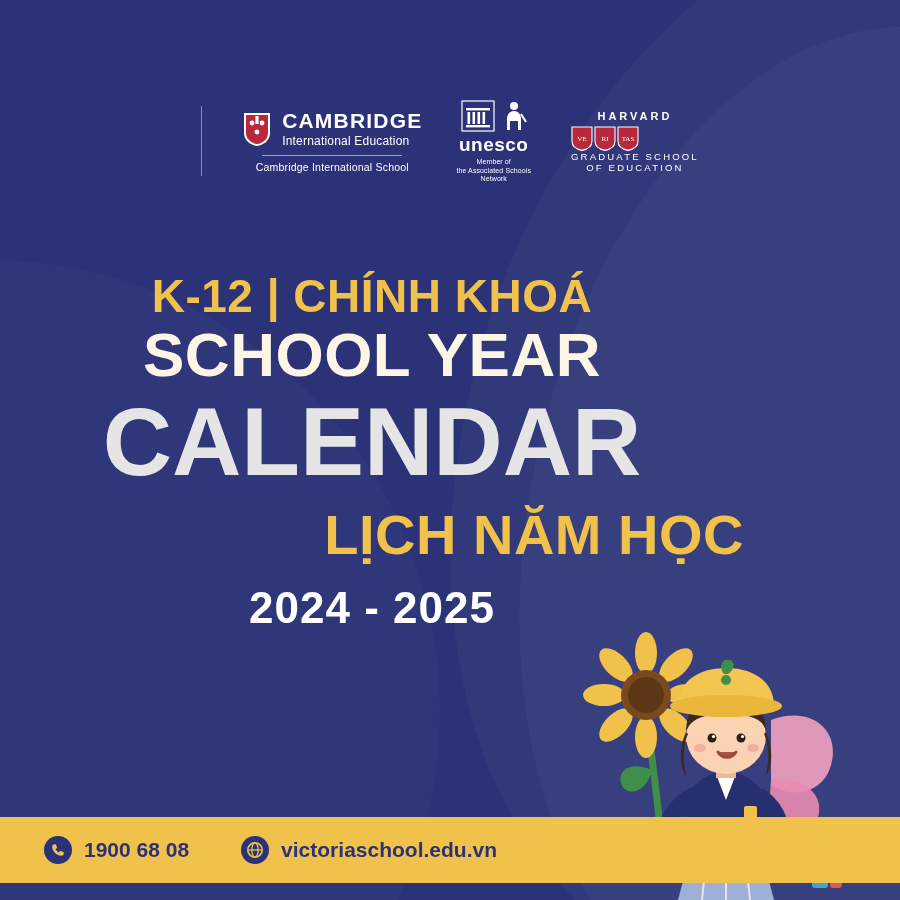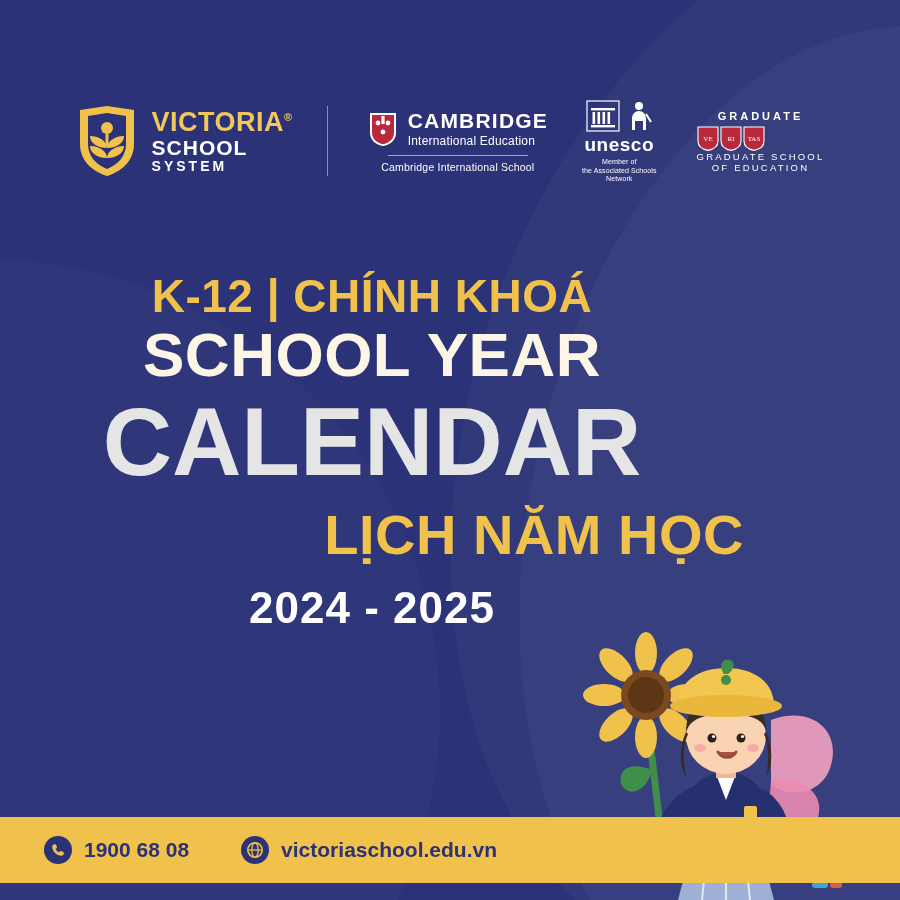--- a/index.html
+++ b/index.html
@@ -295,41 +295,20 @@
 <body>
 
 <div id="poster">
 
   <div class="swoosh swoosh-1"></div>
   <div class="swoosh swoosh-2"></div>
   <div class="swoosh swoosh-3"></div>
 
   <div class="logo-bar">
 
-    <div class="victoria-logo">
-      <div class="shield">
-        <svg width="62" height="74" viewBox="0 0 62 74">
-          <path d="M4 6 L31 2 L58 6 L58 40 C58 58 44 68 31 72 C18 68 4 58 4 40 Z" fill="#f0c14b"></path>
-          <path d="M12 12 L31 9 L50 12 L50 40 C50 53 41 61 31 65 C21 61 12 53 12 40 Z" fill="#2b3277"></path>
-          <circle cx="31" cy="24" r="6" fill="#f0c14b"></circle>
-          <path d="M31 30 L31 42" stroke="#f0c14b" stroke-width="3"></path>
-          <path d="M31 44 C20 44 14 38 14 32 C24 32 31 38 31 44 Z" fill="#f0c14b"></path>
-          <path d="M31 44 C42 44 48 38 48 32 C38 32 31 38 31 44 Z" fill="#f0c14b"></path>
-          <path d="M31 54 C20 54 14 48 14 42 C24 42 31 48 31 54 Z" fill="#f0c14b"></path>
-          <path d="M31 54 C42 54 48 48 48 42 C38 42 31 48 31 54 Z" fill="#f0c14b"></path>
-        </svg>
-      </div>
-      <div class="victoria-text">
-        <div class="v-row1">
-          <span>VICTORIA</span><span class="v-reg">®</span>
-        </div>
-        <div class="v-row2">SCHOOL</div>
-        <div class="v-row3">SYSTEM</div>
-      </div>
-    </div>
 
     <div class="divider-vert"></div>
 
     <div class="cambridge">
       <div class="cam-top">
         <div class="cam-crest">
           <svg width="30" height="36" viewBox="0 0 30 36">
             <path d="M2 2 H28 V22 C28 30 21 34 15 35 C9 34 2 30 2 22 Z" fill="#ffffff"></path>
             <path d="M4 4 H26 V22 C26 28.5 20 32.2 15 33.2 C10 32.2 4 28.5 4 22 Z" fill="#b9293b"></path>
             <circle cx="10" cy="12" r="2.4" fill="#ffffff"></circle>
@@ -370,21 +349,21 @@
       </div>
       <div class="unesco-word">unesco</div>
       <div class="unesco-sub">
         <div>Member of</div>
         <div>the Associated Schools</div>
         <div>Network</div>
       </div>
     </div>
 
     <div class="harvard">
-      <div class="harvard-top">GRADUATE</div>
+      <div class="harvard-top">HARVARD</div>
       <div class="harvard-shields">
         <div class="hv-shield">
           <svg width="22" height="25" viewBox="0 0 22 25">
             <path d="M1 1 H21 V15 C21 21 15 23.6 11 24.4 C7 23.6 1 21 1 15 Z" fill="#b9293b" stroke="#ffffff" stroke-width="1.1"></path>
             <text x="11" y="15" font-size="7" fill="#ffffff" text-anchor="middle" font-family="Liberation Serif, serif">VE</text>
           </svg>
         </div>
         <div class="hv-shield">
           <svg width="22" height="25" viewBox="0 0 22 25">
             <path d="M1 1 H21 V15 C21 21 15 23.6 11 24.4 C7 23.6 1 21 1 15 Z" fill="#b9293b" stroke="#ffffff" stroke-width="1.1"></path>

